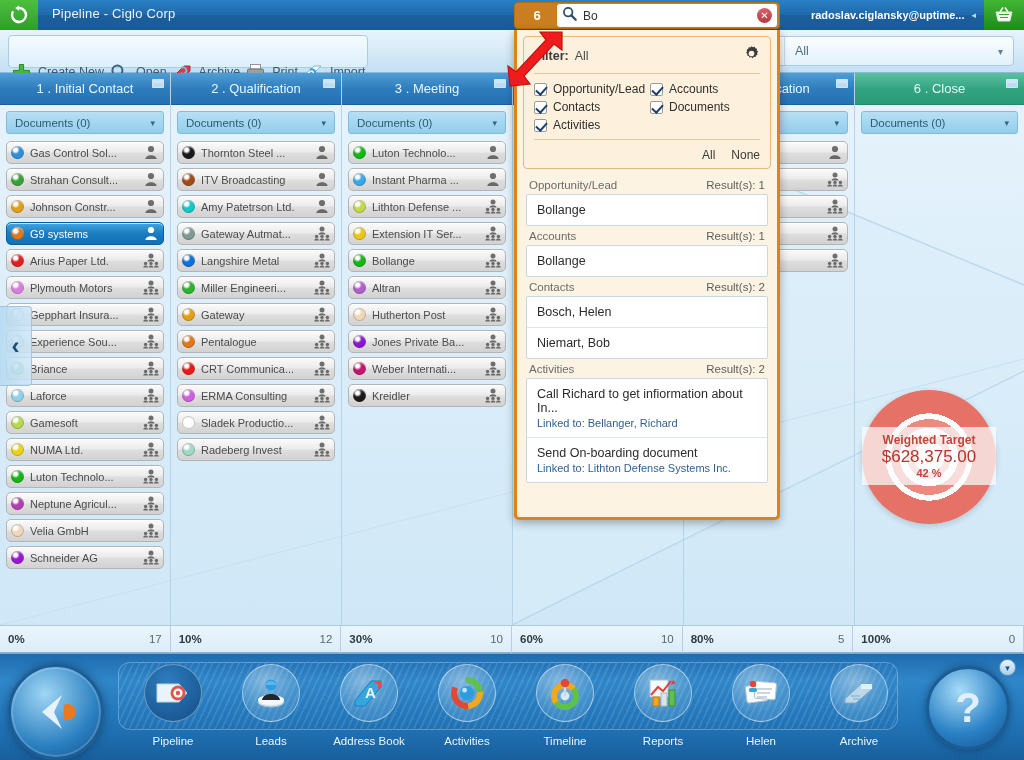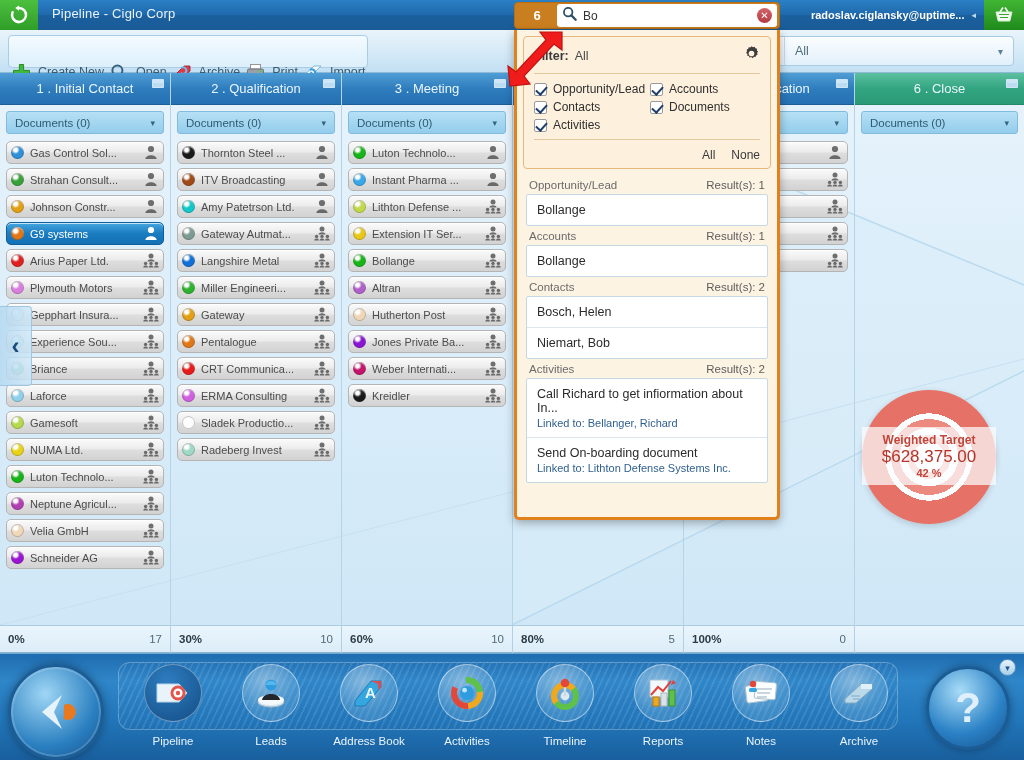--- a/index.html
+++ b/index.html
@@ -1048,20 +1048,24 @@
 
     <div class="lhandle">
       <span>‹</span>
     </div>
   </div>
 
   <div class="status">
       <div class="st-cell">
         <span class="p">0%</span>
         <span class="n">17</span>
+      </div>
+      <div class="st-cell">
+        <span class="p">10%</span>
+        <span class="n">12</span>
       </div>
       <div class="st-cell">
         <span class="p">30%</span>
         <span class="n">10</span>
       </div>
       <div class="st-cell">
         <span class="p">60%</span>
         <span class="n">10</span>
       </div>
       <div class="st-cell">
@@ -1163,21 +1167,21 @@
     <div class="dock-item" style="left:712px">
       <span class="dock-bubble">
         <svg width="36" height="30" viewBox="0 0 36 30">
           <rect x="3" y="7" width="21" height="17" rx="2" fill="#f7fbfd" stroke="#a9c2d1" transform="rotate(-7 13 15)"></rect>
           <rect x="12" y="4" width="21" height="17" rx="2" fill="#fdfefe" stroke="#a9c2d1" transform="rotate(5 22 12)"></rect>
           <path d="M14 11 h15 M14 15 h13 M14 19 h10" stroke="#b9c8d2" stroke-width="1.3"></path>
           <circle cx="10" cy="6" r="3.2" fill="#e2483a"></circle>
           <rect x="6" y="10" width="8" height="4" rx="1.6" fill="#35a7e0"></rect>
         </svg>
       </span>
-      <span class="dock-label">Notes</span>
+      <span class="dock-label">Helen</span>
     </div>
 
     <div class="dock-item" style="left:810px">
       <span class="dock-bubble">
         <svg width="36" height="28" viewBox="0 0 36 28">
           <path d="M4 20 L20 5 h11 v5 L15 24 H4z" fill="#bcd9ea" stroke="#7fa9c2"></path>
           <path d="M20 5 h11 v5 L20 10z" fill="#def0fa"></path>
           <path d="M10 17 h9 M12 20 h7" stroke="#7fa9c2" stroke-width="1.2"></path>
         </svg>
       </span>

